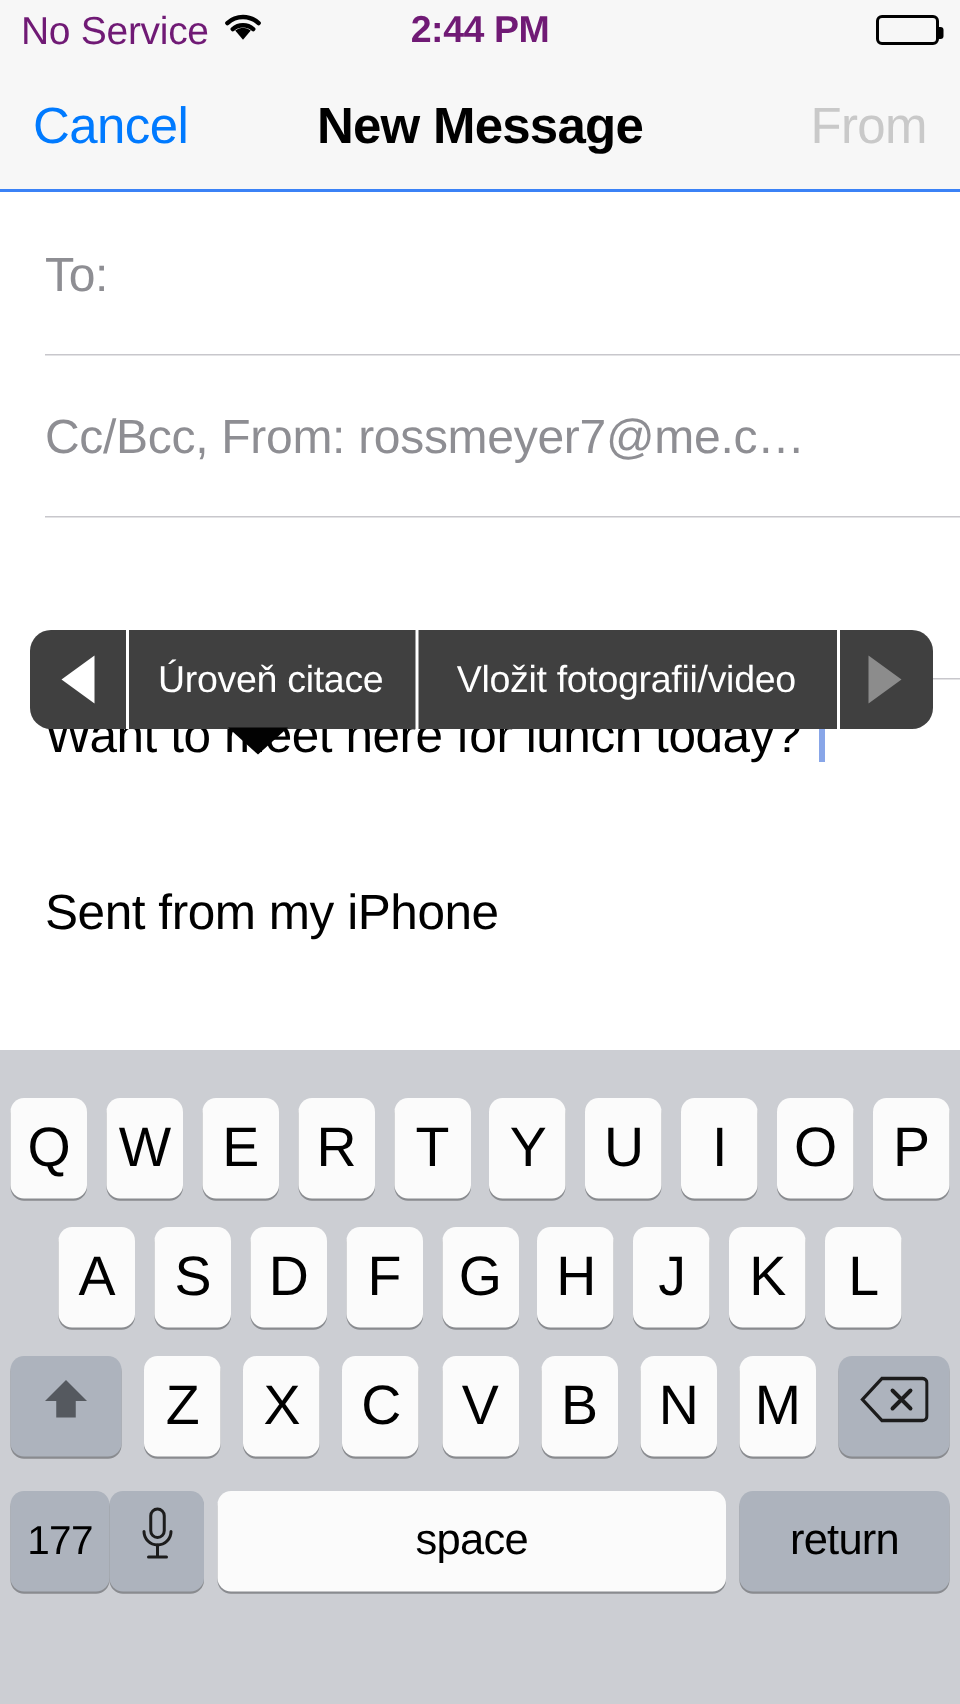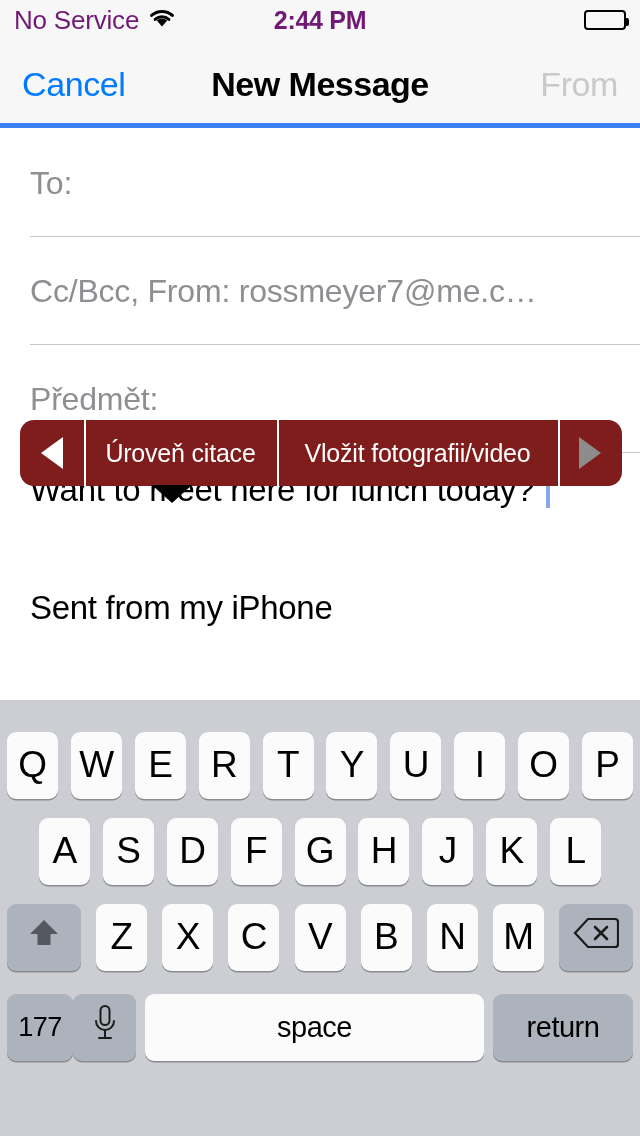--- a/index.html
+++ b/index.html
@@ -48,21 +48,21 @@
   .battery .nub {
     position: absolute; right: -5px; top: 6px;
     width: 3px; height: 8px; background: #000; border-radius: 0 2px 2px 0;
   }
 
   
   .navbar {
     position: absolute; left: 0; top: 40px;
     width: 640px; height: 88px;
     background: #f7f7f7;
-    border-bottom: 5px solid #3b82f6;
+    border-bottom: 2px solid #3b82f6;
   }
   .nav-cancel {
     position: absolute; left: 22px; top: 0; height: 88px;
     display: flex; align-items: center;
     font-size: 34px; color: #007aff; letter-spacing: -0.4px;
     cursor: pointer; background: none; border: none;
     font-family: inherit;
   }
   .nav-title {
     position: absolute; left: 0; right: 0; top: 0; height: 88px;
@@ -117,21 +117,21 @@
   }
   .signature {
     margin-top: 72px;
     font-size: 33px; line-height: 1.38; color: #000; letter-spacing: -0.3px;
   }
 
   
   .callout {
     position: absolute; left: 20px; top: 420px;
     width: 602px; height: 66px;
-    background: #7f1d1d;
+    background: #404040;
     border-radius: 14px;
     display: flex; align-items: stretch;
     z-index: 30;
   }
   .callout-item {
     display: flex; align-items: center; justify-content: center;
     color: #ffffff; font-size: 25px; letter-spacing: -0.2px;
     position: relative;
     white-space: nowrap;
     cursor: pointer;
@@ -244,21 +244,20 @@
       <span class="field-label">To:</span>
       <span class="divider"></span>
     </div>
 
     <div class="field">
       <span class="field-label full">Cc/Bcc, From: rossmeyer7@me.c…</span>
       <span class="divider"></span>
     </div>
 
     <div class="field">
-      <span class="field-label">Předmět:</span>
       <span class="divider"></span>
     </div>
 
     <div class="body-area">
       <span class="body-text">Want to meet here for lunch today? </span><span class="caret"></span>
       <div class="signature">Sent from my iPhone</div>
     </div>
   </div>
 
   <div class="callout">

